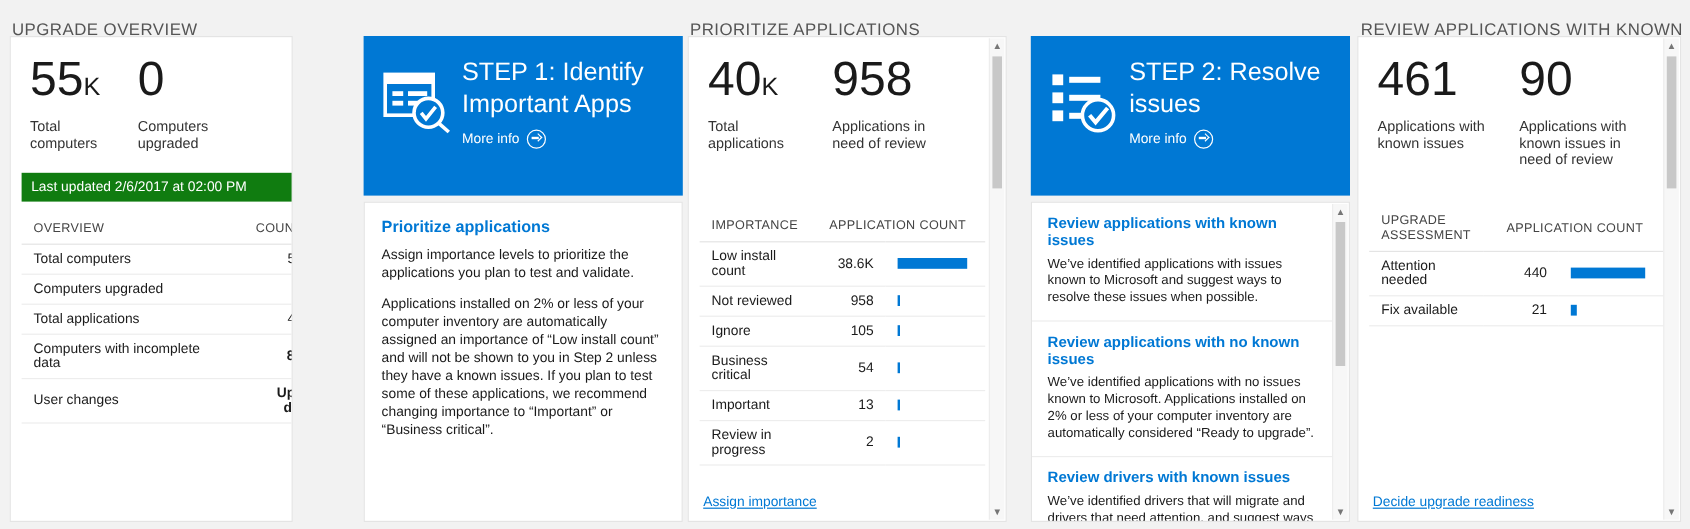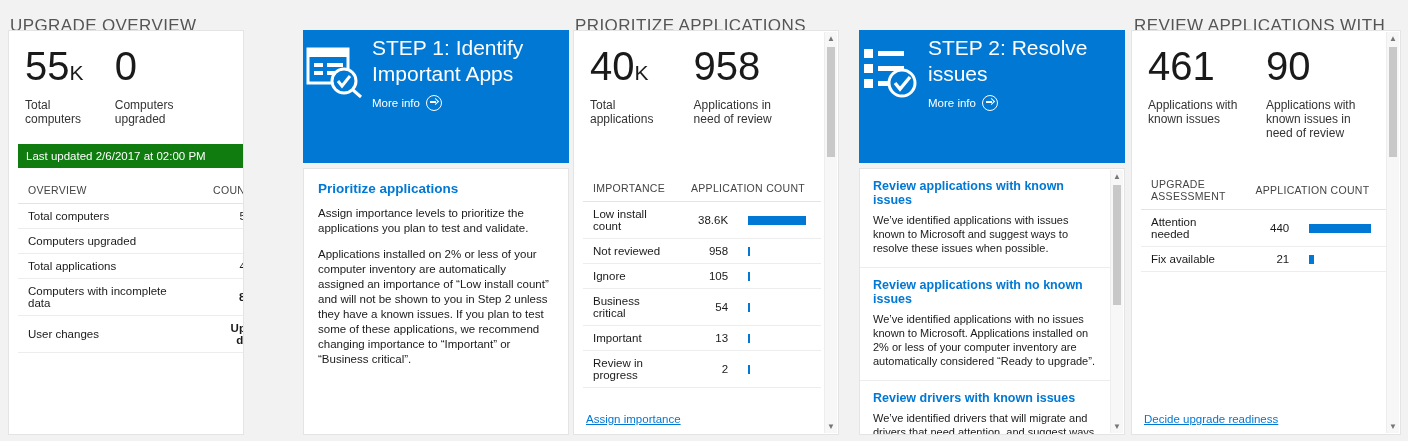--- a/index.html
+++ b/index.html
@@ -10,21 +10,21 @@
   }
   #root {
     position: relative;
     width: 1408px;
     height: 441px;
     overflow: hidden;
     background: #f2f2f2;
   }
   .section-title {
     position: absolute;
-    font-size: 17px;
+    font-size: 14px;
     letter-spacing: 0.4px;
     color: #555;
     text-transform: uppercase;
   }
   .card {
     position: absolute;
     background: #ffffff;
     border: 1px solid #e4e4e4;
     box-sizing: border-box;
     overflow: hidden;
@@ -103,21 +103,21 @@
   table.grid td.num { text-align: right; }
   .red-val { color: #d13438; font-weight: bold; }
   .green-val { color: #107c10; font-weight: bold; }
 
   
   .step-tile {
     position: absolute;
     background: #0078d4;
     color: #ffffff;
     box-sizing: border-box;
-    padding: 3px;
+    padding: 16px;
   }
   #step1-tile { left: 303px; top: 30px; width: 266px; height: 133px; }
   #step2-tile { left: 859px; top: 30px; width: 266px; height: 133px; }
   .step-inner { display: flex; align-items: flex-start; }
   .step-icon {
     width: 62px;
     min-width: 62px;
     margin-top: 12px;
     margin-right: 4px;
   }

